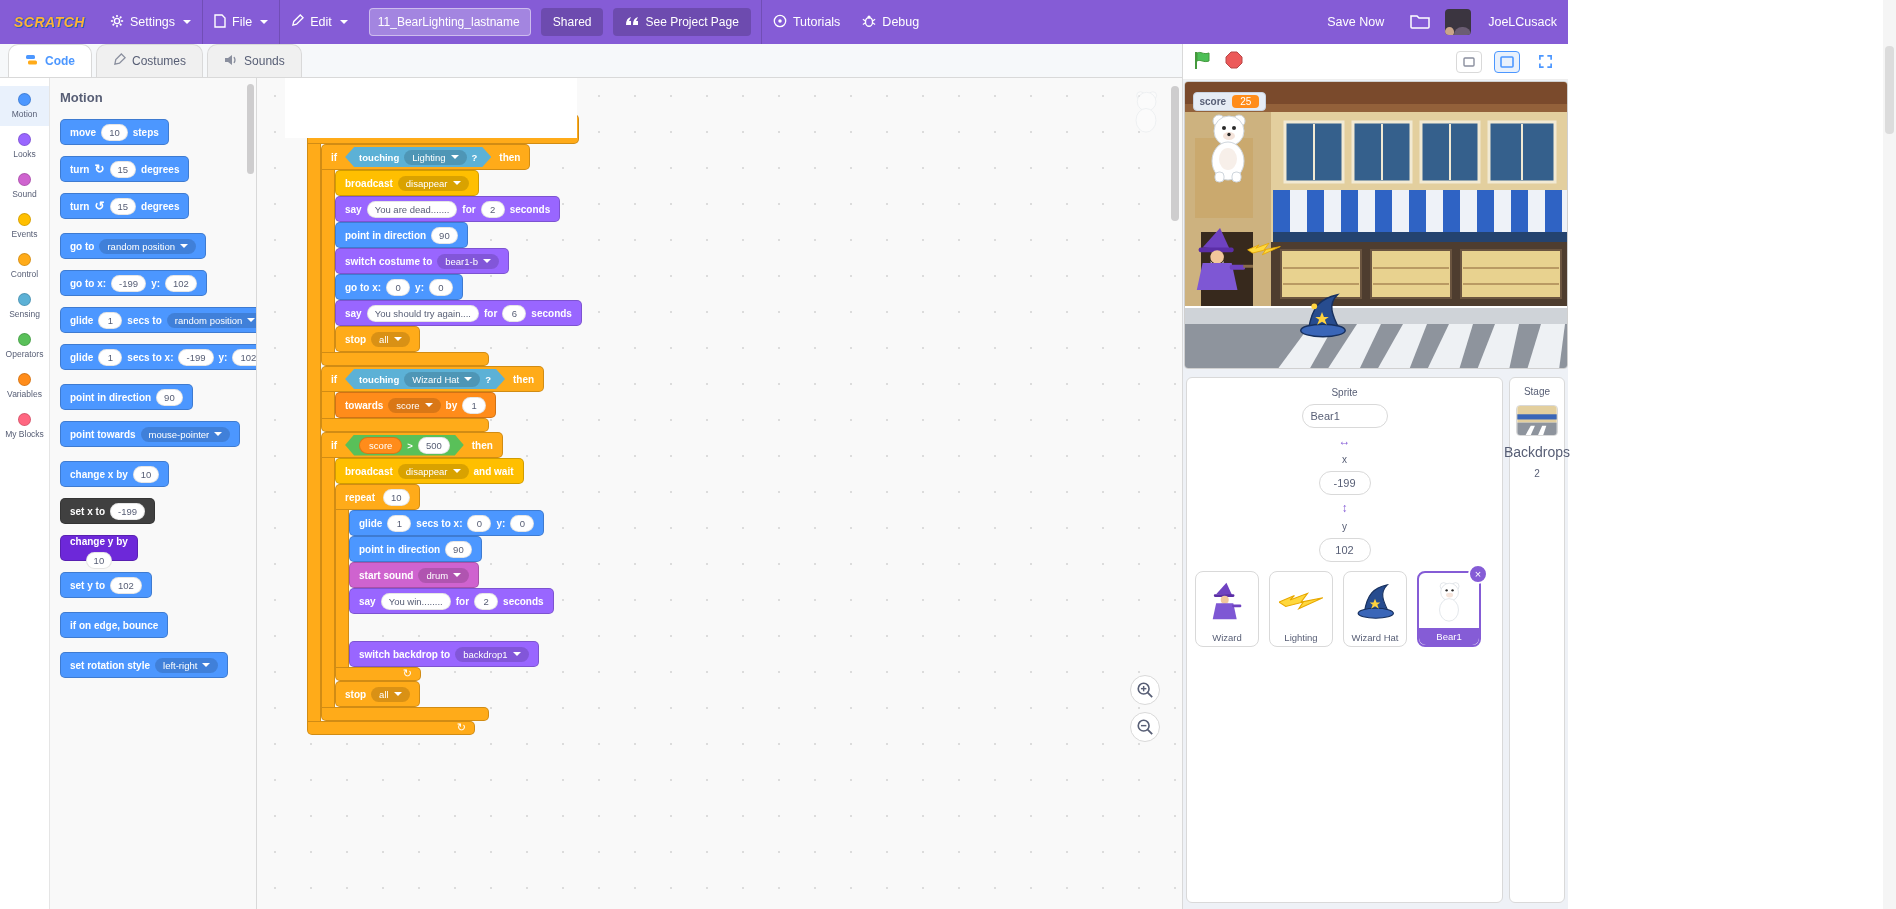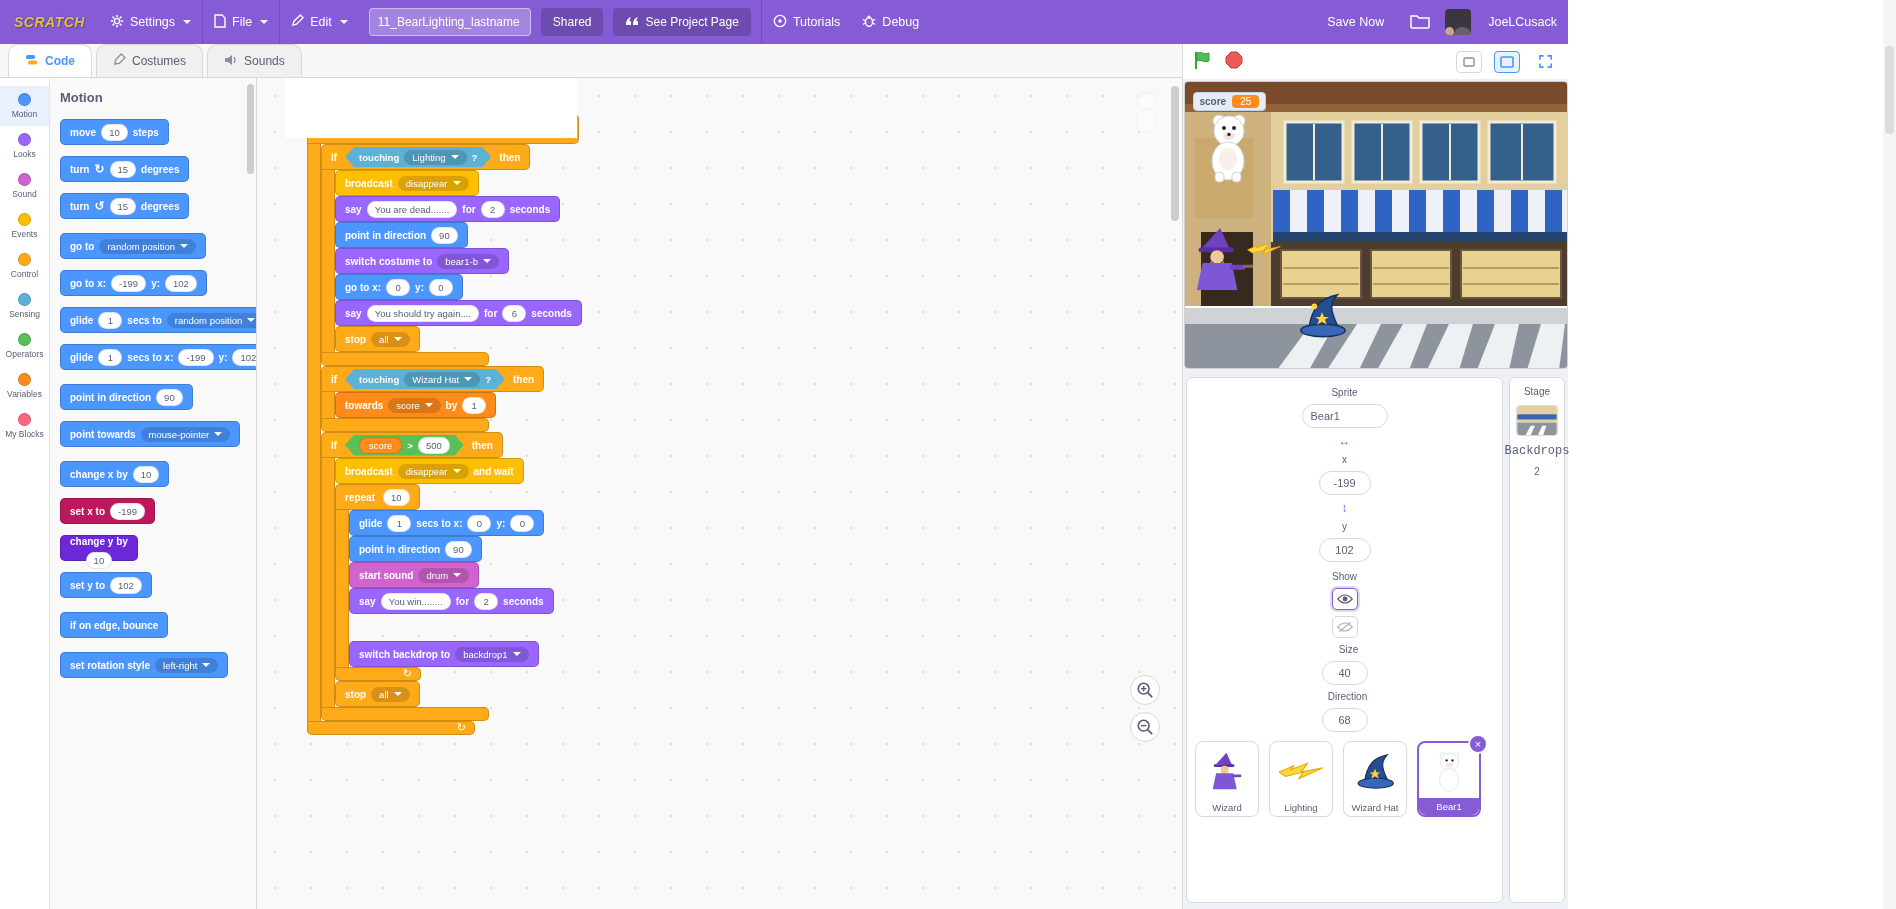--- a/index.html
+++ b/index.html
@@ -93,21 +93,21 @@
   .thumbs { display:flex; gap:10px; margin-top:4px; }
   .thumb { width:64px; height:76px; border:1px solid #d9d9d9; border-radius:8px; background:#fff; display:flex; flex-direction:column; align-items:center; justify-content:flex-end; position:relative; cursor:pointer; }
   .thumb-img { flex:1; display:flex; align-items:center; justify-content:center; width:100%; overflow:hidden; }
   .thumb-name { width:100%; text-align:center; font-size:9.5px; color:#575e75; padding:3px 2px; border-radius:0 0 7px 7px; }
   .thumb.sel { border:2px solid #855cd6; }
   .thumb.sel .thumb-name { background:#855cd6; color:#fff; }
   .del-badge { position:absolute; top:-9px; right:-9px; width:20px; height:20px; border-radius:50%; background:#855cd6; border:2px solid #fff; color:#fff; font-size:11px; display:flex; align-items:center; justify-content:center; cursor:pointer; z-index:5; }
   .stage-sel { width:56px; background:#fff; border:1px solid #d9d9d9; border-radius:6px; display:flex; flex-direction:column; align-items:center; padding:8px 3px; gap:8px; }
   .ss-title { font-size:10px; color:#575e75; }
   .ss-thumb { width:42px; height:31px; border:1px solid #d9d9d9; border-radius:4px; overflow:hidden; cursor:pointer; }
-  .ss-label { font-size:12px; color:#575e75;font-family:Liberation Mono, monospace; }
+  .ss-label { font-size:14px; color:#575e75; }
   .ss-count { font-size:10px; color:#575e75; }
 
   
   .outside-scrollbar { position:absolute; right:0; top:0; width:13px; height:909px; background:#f5f5f5; }
   .outside-thumb { position:absolute; right:2px; top:46px; width:9px; height:88px; background:#dcdcdc; border-radius:4px; }
 </style>
 </head>
 <body>
 
 <div class="app">
@@ -315,21 +315,21 @@
                 <span class="b-label">point towards</span>
                 <span class="b-drop">
                   <span>mouse-pointer</span>
                   <span class="b-caret"></span>
                 </span>
               </div>
               <div class="blk gap-before" style="background: rgb(76, 151, 255);">
                 <span class="b-label">change x by</span>
                 <span class="b-num">10</span>
               </div>
-              <div class="blk" style="background: #be185d;">
+              <div class="blk" style="background: #404040;">
                 <span class="b-label">set x to</span>
                 <span class="b-num">-199</span>
               </div>
               <div class="blk" style="background: #6d28d9; flex-direction: column;">
                 <span class="b-label">change y by</span>
                 <span class="b-num">10</span>
               </div>
               <div class="blk" style="background: rgb(76, 151, 255);">
                 <span class="b-label">set y to</span>
                 <span class="b-num">102</span>
@@ -697,39 +697,20 @@
           <div class="sp-row">
             <span class="sp-label">Sprite</span>
             <input class="sp-input" style="width: 86px; text-align: left;" value="Bear1">
             <span class="arrow-glyph">↔</span>
             <span class="sp-label">x</span>
             <input class="sp-input" style="width: 52px;" value="-199">
             <span class="arrow-glyph">↕</span>
             <span class="sp-label">y</span>
             <input class="sp-input" style="width: 52px;" value="102">
           </div>
-          <div class="sp-row">
-            <span class="sp-label">Show</span>
-            <span class="eye-btn sel">
-                <svg width="16" height="12" viewBox="0 0 20 14">
-                  <path d="M1 7 Q10 -3 19 7 Q10 17 1 7 Z" fill="none" stroke="#575e75" stroke-width="1.5"></path>
-                  <circle cx="10" cy="7" r="3" fill="#575e75"></circle>
-                </svg>
-              </span>
-            <span class="eye-btn">
-                <svg width="16" height="12" viewBox="0 0 20 14">
-                  <path d="M1 7 Q10 -3 19 7 Q10 17 1 7 Z" fill="none" stroke="#b0b4bf" stroke-width="1.5"></path>
-                  <line x1="3" y1="13" x2="17" y2="1" stroke="#b0b4bf" stroke-width="1.5"></line>
-                </svg>
-              </span>
-            <span class="sp-label" style="margin-left:8px;">Size</span>
-            <input class="sp-input" style="width: 46px;" value="40">
-            <span class="sp-label" style="margin-left:6px;">Direction</span>
-            <input class="sp-input" style="width: 46px;" value="68">
-          </div>
           <div class="thumbs">
             <div class="thumb">
               <div class="thumb-img">
                 <svg width="40" height="40" viewBox="0 0 70 64">
                     <polygon points="16,20 34,0 44,22" fill="#6f42c1"></polygon>
                     <rect x="12" y="20" width="36" height="5" rx="2" fill="#5b2ea6"></rect>
                     <circle cx="31" cy="30" r="7" fill="#f2c79b"></circle>
                     <path d="M24 34 q7 8 14 0 l-2 8 q-5 4 -10 0 Z" fill="#e8e4ea"></path>
                     <polygon points="16,36 46,36 52,64 10,64" fill="#7e57d4"></polygon>
                     <rect x="44" y="38" width="16" height="5" rx="2" fill="#6f42c1"></rect>

